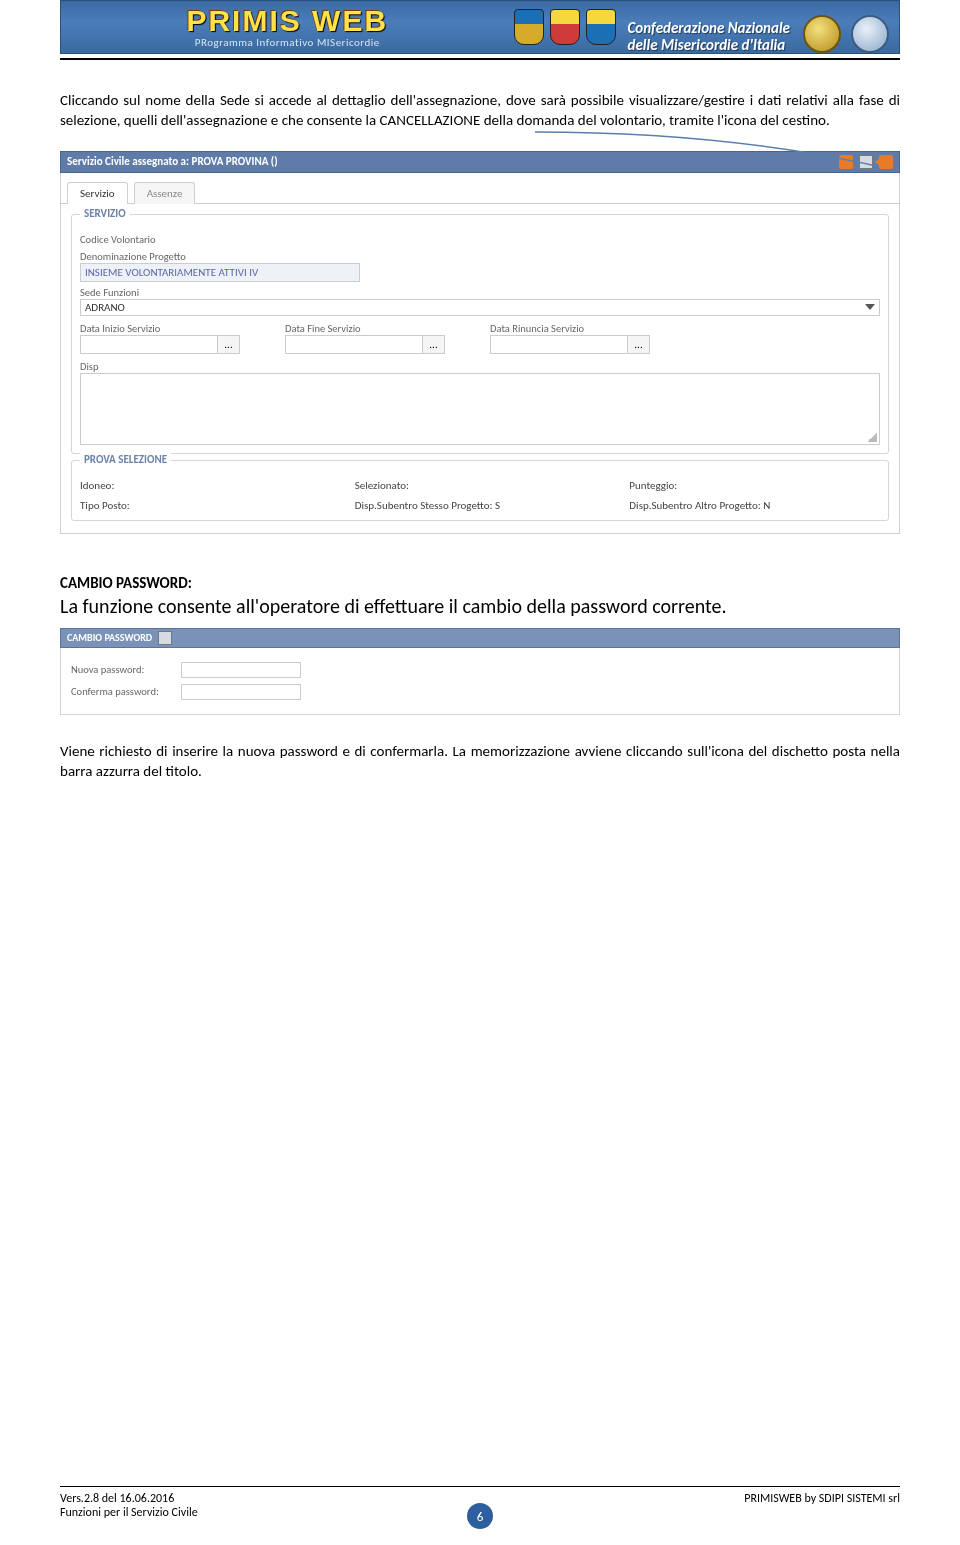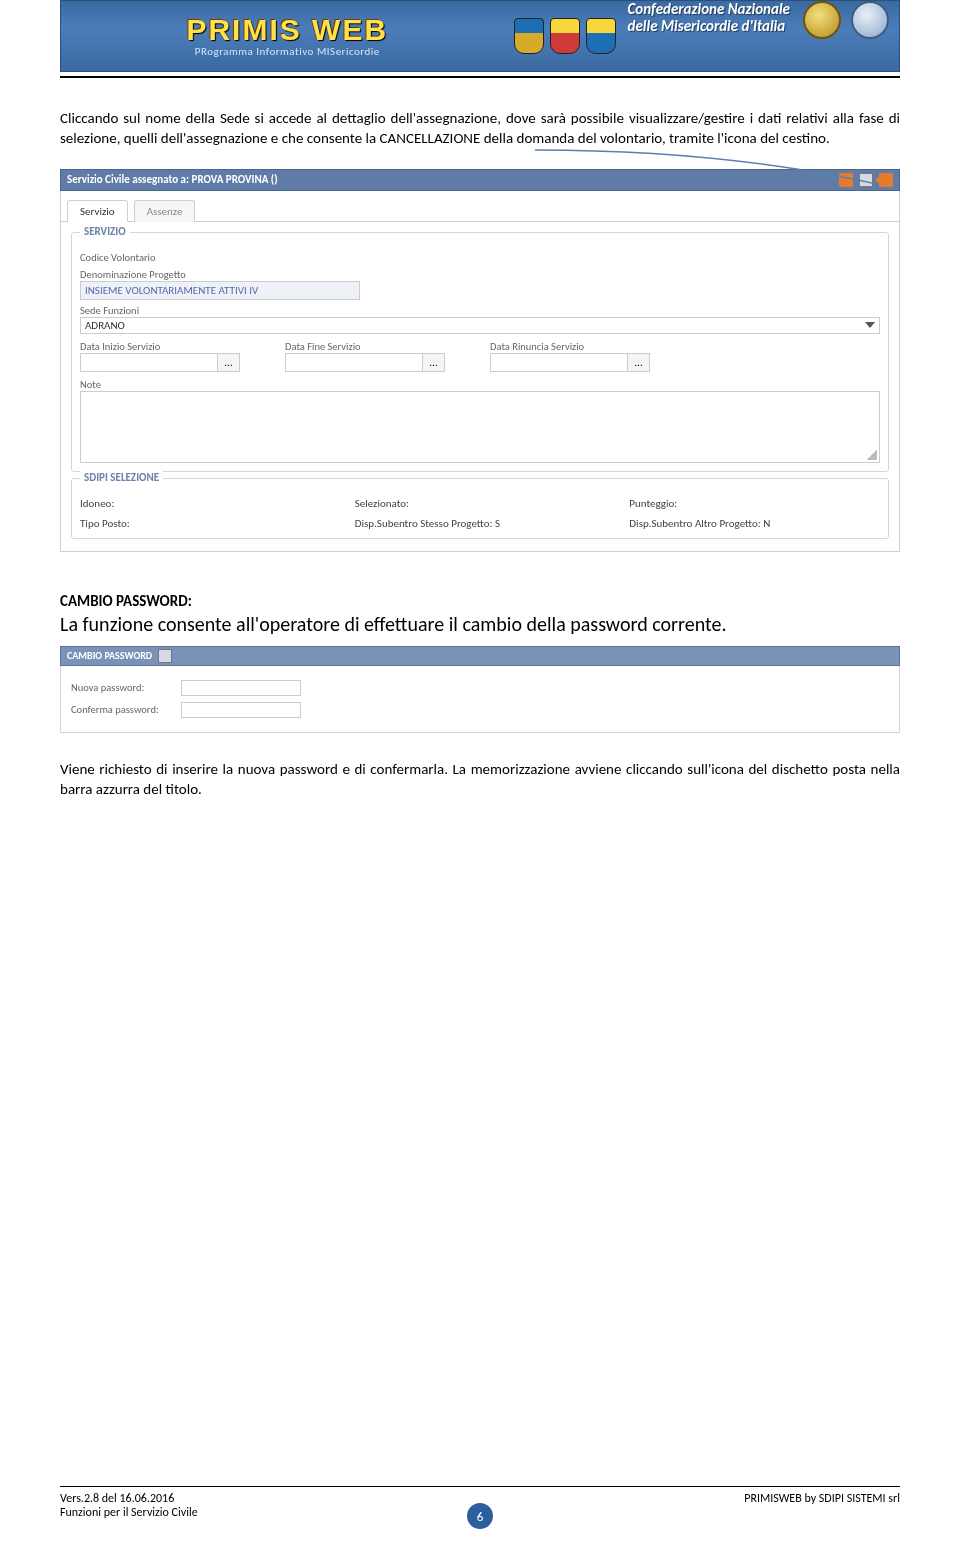--- a/index.html
+++ b/index.html
@@ -12,25 +12,25 @@
     margin: 0 auto;
     position: relative;
   }
   .page {
     padding: 0 60px 80px 60px;
     min-height: 1545px;
     position: relative;
   }
   
   .banner {
-    height: 72px;
+    height: 54px;
     background: linear-gradient(#3b6aa0 0%, #4b7dba 40%, #3b6aa0 100%);
     border: 1px solid #2a4f7a;
     display: flex;
-    align-items: flex-start;
+    align-items: flex-end;
     position: relative;
     overflow: hidden;
     margin-bottom: 4px;
   }
   .banner-left {
     flex: 0 0 54%;
     display: flex;
     flex-direction: column;
     align-items: center;
     justify-content: center;
@@ -332,26 +332,26 @@
               <div style="flex:1"></div>
               <div class="picker">...</div>
             </div>
           </div>
           <div class="col3">
               <div class="fl-label" style="visibility:hidden">.</div>
             </div>
         </div>
 
         <div style="height:6px;"></div>
-        <div class="fl-label">Note</div>
+        <div class="fl-label">Disp</div>
         <div class="note-area"></div>
       </div>
 
       <div class="fieldset" style="margin-top:6px;">
-        <div class="fs-legend">SDIPI SELEZIONE</div>
+        <div class="fs-legend">PROVA SELEZIONE</div>
         <div class="ds-row">
           <div class="ds-col">Idoneo:</div>
           <div class="ds-col">Selezionato:</div>
           <div class="ds-col">Punteggio:</div>
         </div>
         <div class="ds-row" style="margin-top:7px;">
           <div class="ds-col">Tipo Posto:</div>
           <div class="ds-col">Disp.Subentro Stesso Progetto: S</div>
           <div class="ds-col">Disp.Subentro Altro Progetto: N</div>
         </div>

